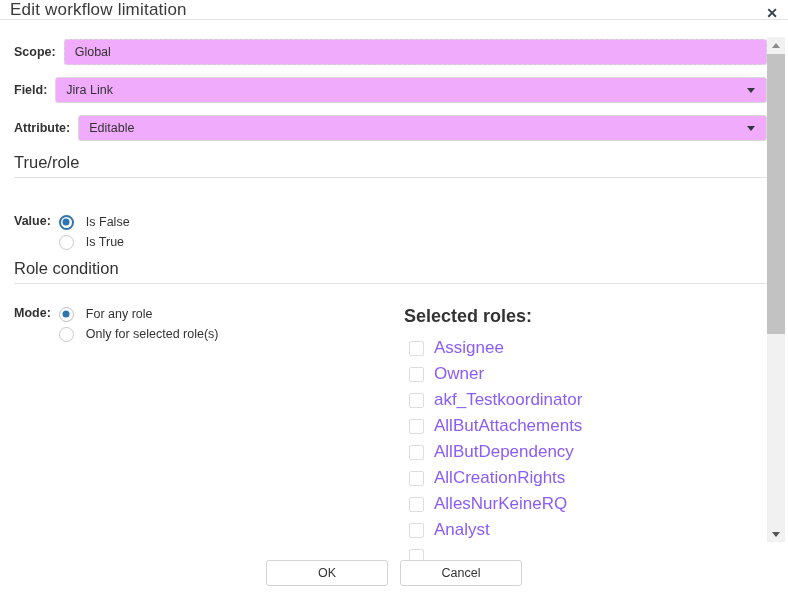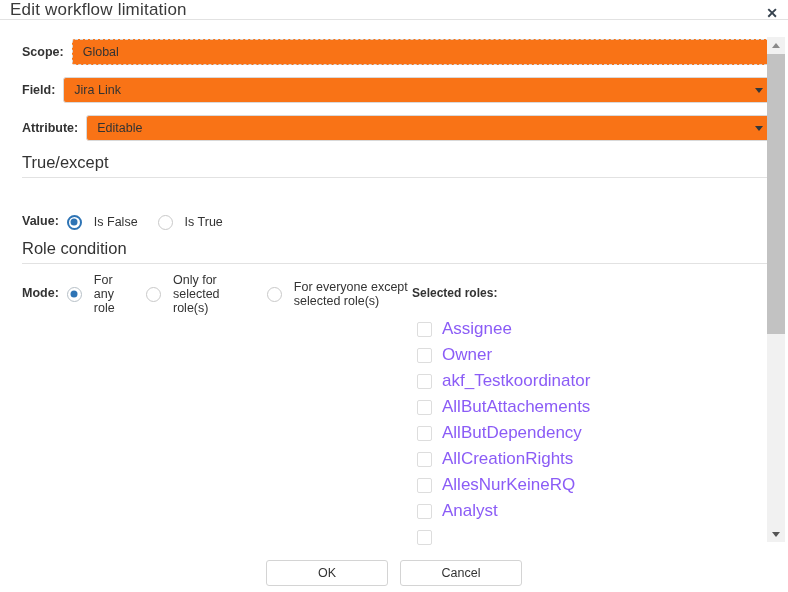--- a/index.html
+++ b/index.html
@@ -6,45 +6,45 @@
   body{
     width:788px;height:592px;position:relative;overflow:hidden;
     background:#ffffff;color:#333;
     font-family:"Liberation Sans",sans-serif;
   }
   
   .header{height:20px;border-bottom:1px solid #e2e2e2;display:flex;align-items:center;padding-left:10px;box-sizing:border-box}
   .title{font-size:17px;color:#3a3a3a;letter-spacing:.2px}
   .close{position:absolute;top:6px;right:10px;font-size:14px;color:#36424e;cursor:pointer;line-height:1;font-weight:bold}
   
-  .content{position:absolute;top:32px;left:12px;width:763px;padding:7px 0 0 10px;box-sizing:border-box}
+  .content{position:absolute;top:32px;left:4px;width:763px;padding:7px 0 0 10px;box-sizing:border-box}
   .field-row{display:flex;align-items:center;margin-bottom:12px}
   .lbl{font-weight:bold;font-size:12.5px;margin-right:8px;white-space:nowrap;color:#333}
-  .box{flex:1;height:24px;border:1px solid #d9d9d9;border-radius:3px;background:#f97316;
+  .box{flex:1;height:24px;border:1px solid #d9d9d9;border-radius:3px;background:#f0abfc;
        padding:0 26px 0 10px;font-size:12.5px;line-height:24px;color:#333;position:relative}
   .box.dashed{border-style:dashed}
   .caret{position:absolute;right:11px;top:10px;width:0;height:0;
          border-left:4px solid transparent;border-right:4px solid transparent;border-top:5px solid #32373c}
   .section-h{font-size:16.5px;font-weight:400;color:#333;margin:9px 0 0;padding-bottom:5px;border-bottom:1px solid #e2e2e2}
   
   .value-row,.role-row{display:flex;margin-top:36px}
   .role-row{margin-top:22px}
-  .opt-list{display:flex;flex-direction:row;gap:20px}
+  .opt-list{display:flex;flex-direction:column;gap:4px}
   .opt{display:flex;align-items:center;height:16px;cursor:pointer}
   .radio{box-sizing:border-box;width:15px;height:15px;border:1px solid #c9c9c9;border-radius:50%;
          margin-right:12px;background:#fff;position:relative;flex:0 0 15px}
   .radio.checked::after{content:"";position:absolute;left:50%;top:50%;transform:translate(-50%,-50%);
          width:7px;height:7px;border-radius:50%;background:#2e74b5}
   .value-row .radio.checked{border:2px solid #2e74b5}
   .role-row .radio.checked{border:1px solid #b7c0c7}
   .opt-label{font-size:12.5px;color:#333}
   
   .role-left{width:390px;display:flex;box-sizing:border-box}
   .role-right{flex:1}
-  .roles-h{font-weight:bold;font-size:12px;color:#333;margin-bottom:16px}
+  .roles-h{font-weight:bold;font-size:18px;color:#333;margin-bottom:8px}
   .role-item{display:flex;align-items:center;height:26px;padding-left:5px}
   .cbx{box-sizing:border-box;width:15px;height:15px;border:1px solid #dddddd;border-radius:2px;background:#fff;margin-right:10px;flex:0 0 15px}
   .role-name{font-size:17px;color:#8b5cf6}
   
   .footer{position:absolute;bottom:6px;left:0;width:100%;display:flex;justify-content:center;gap:12px}
   .btn{min-width:122px;height:26px;background:#fff;border:1px solid #d4d4d4;border-radius:3px;
        font-size:12.5px;color:#333;font-family:inherit;cursor:pointer}
   
   .sb{position:absolute;top:37px;right:3px;width:18px;height:505px;background:#f1f1f1}
   .sb-btn{position:absolute;left:0;width:18px;height:16px;display:flex;align-items:center;justify-content:center;cursor:pointer}
@@ -80,21 +80,21 @@
     </div>
 
     <div class="field-row">
       <span class="lbl">Attribute:</span>
       <div class="box">
         <span>Editable</span>
         <span class="caret"></span>
       </div>
     </div>
 
-    <h2 class="section-h">True/except</h2>
+    <h2 class="section-h">True/role</h2>
 
     <div class="value-row">
       <span class="lbl">Value:</span>
       <div class="opt-list">
 
           <div class="opt">
             <span class="radio checked"></span>
             <span class="opt-label">Is False</span>
           </div>
 
@@ -115,24 +115,20 @@
             <div class="opt">
               <span class="radio checked"></span>
               <span class="opt-label">For any role</span>
             </div>
 
             <div class="opt">
               <span class="radio"></span>
               <span class="opt-label">Only for selected role(s)</span>
             </div>
 
-            <div class="opt">
-              <span class="radio"></span>
-              <span class="opt-label">For everyone except selected role(s)</span>
-            </div>
           </div>
       </div>
       <div class="role-right">
         <div class="roles-h">Selected roles:</div>
         <div>
 
             <div class="role-item">
               <span class="cbx"></span>
               <span class="role-name">Assignee</span>
             </div>

